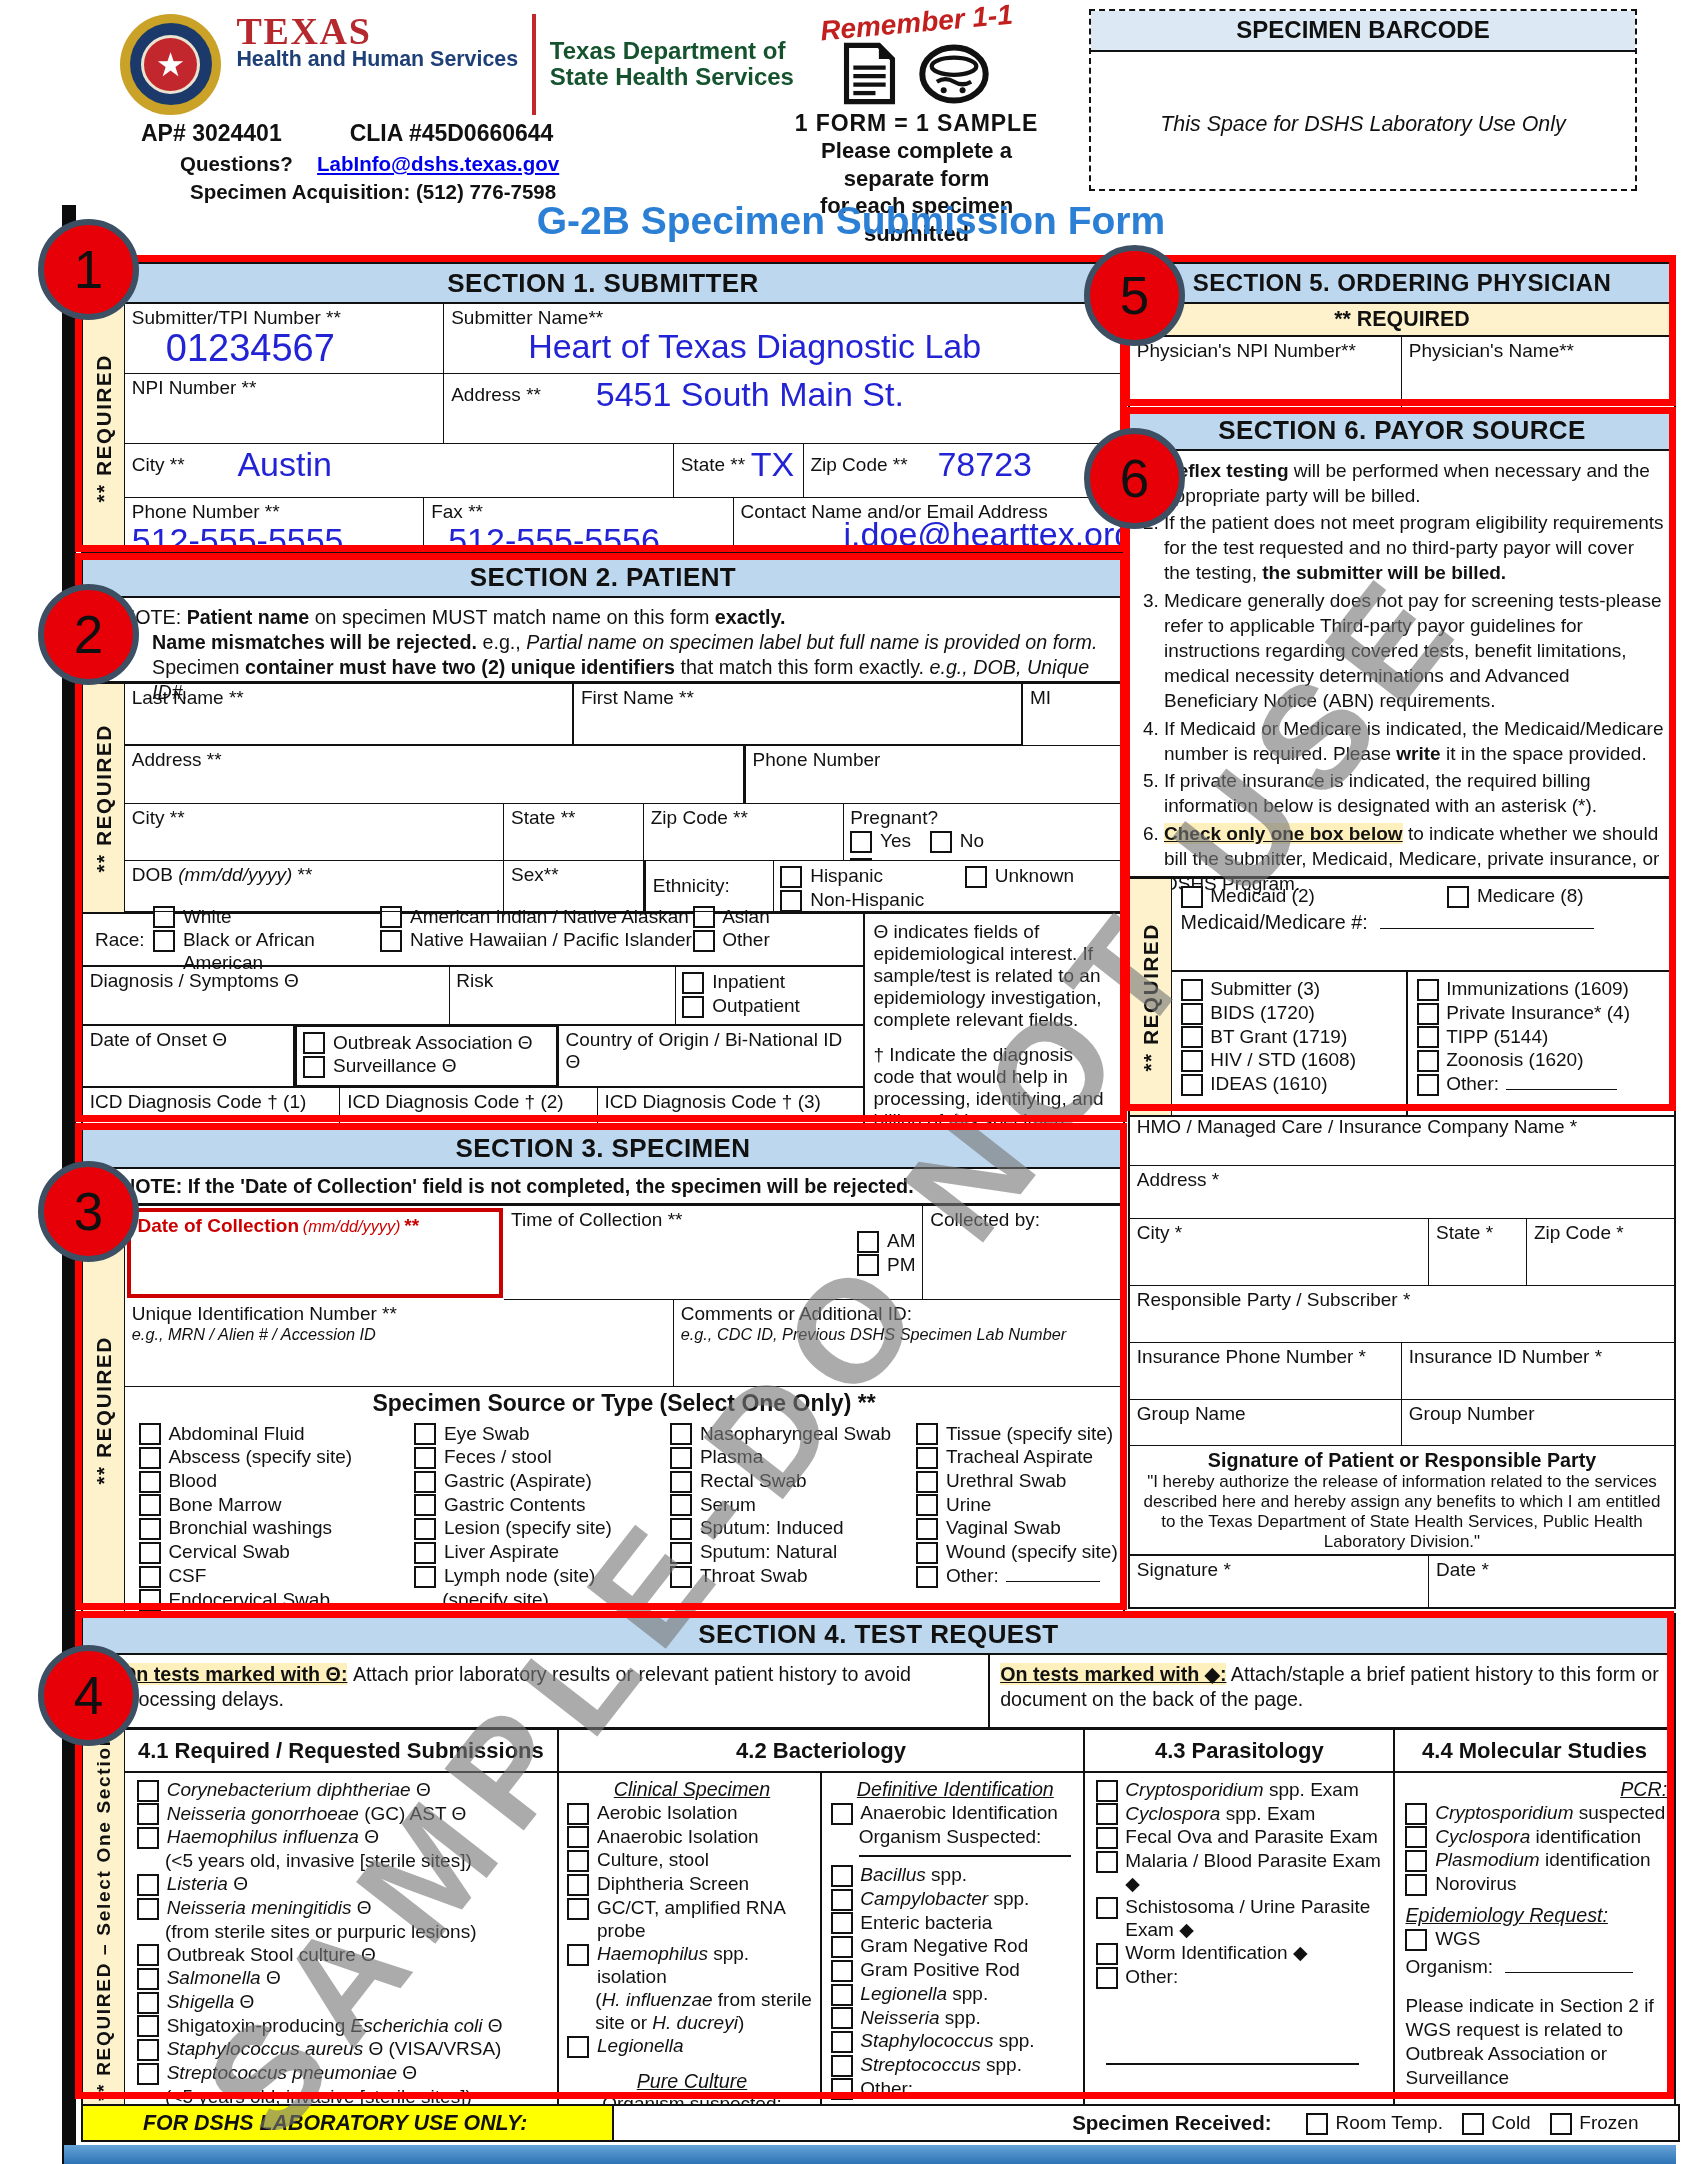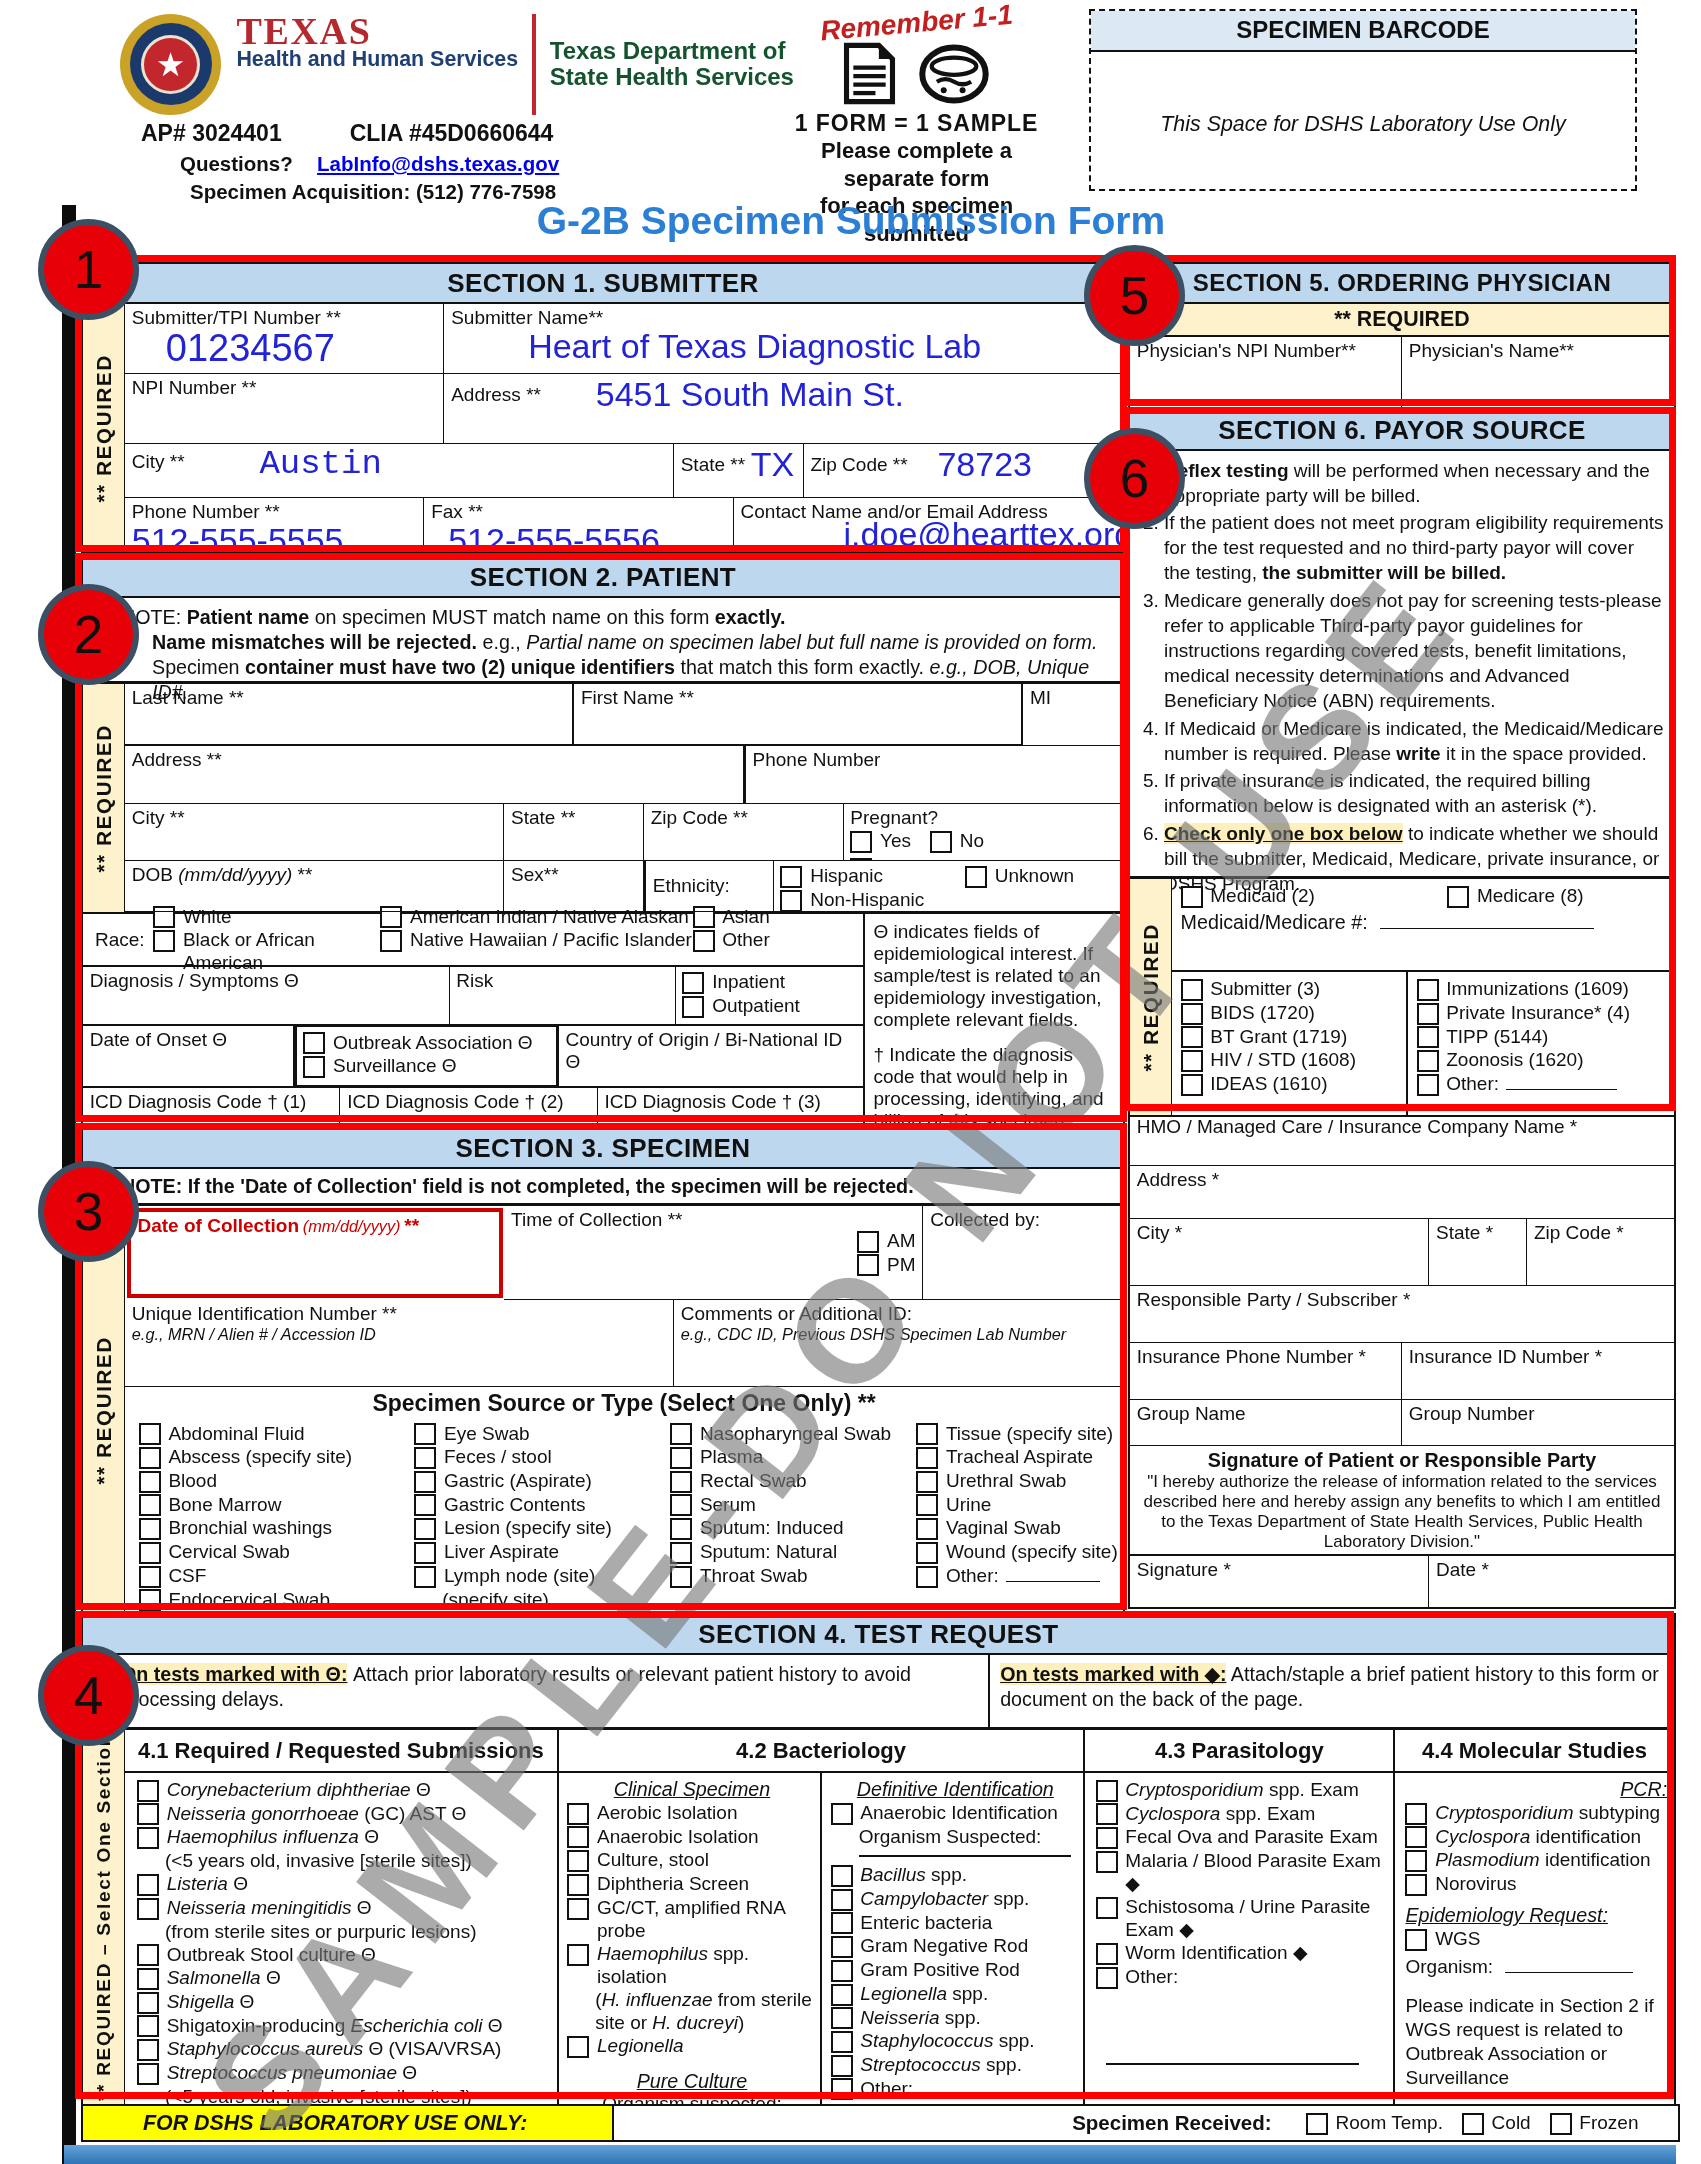--- a/index.html
+++ b/index.html
@@ -153,21 +153,21 @@
             <span class="lbl">NPI Number **</span>
           </div>
           <div class="cell">
             <span class="lbl">Address **</span>
             <span class="hw inline" style="margin-left:51px;">5451 South Main St.</span>
           </div>
         </div>
         <div class="r" style="height:54px;grid-template-columns:55% 13% 32%;">
           <div class="cell">
             <span class="lbl">City **</span>
-            <span class="hw inline" style="margin-left:71px;font-family:Liberation Mono, monospace;">Austin</span>
+            <span class="hw inline" style="margin-left:49px;">Austin</span>
           </div>
           <div class="cell">
             <span class="lbl">State **</span>
             <span class="hw inline" style="margin-left:1.7px;">TX</span>
           </div>
           <div class="cell">
             <span class="lbl">Zip Code **</span>
             <span class="hw inline" style="margin-left:26px;">78723</span>
           </div>
         </div>
@@ -696,21 +696,21 @@
               <div style="position:absolute;left:20.5px;right:34px;bottom:39px;border-bottom:2.6px solid #111;"></div>
             </div>
           </div>
           <div style="display:flex;flex-direction:column;min-height:0;">
             <div class="colhead" style="height:41px;border-right:none;text-align:right;">4.4 Molecular Studies</div>
             <div style="flex:1;overflow:hidden;padding:5.1px 6.8px 0 10.3px;font-size:19px;">
               <div class="subhead" style="text-align:right;">PCR:</div>
               <div>
                   <div class="cbi">
                     <span class="cb"></span>
-                    <span class="cbl"><span style="font-style: italic;">Cryptosporidium</span><span> subtyping</span></span>
+                    <span class="cbl"><span style="font-style: italic;">Cryptosporidium</span><span> suspected</span></span>
                   </div>
                   <div class="cbi">
                     <span class="cb"></span>
                     <span class="cbl"><span style="font-style: italic;">Cyclospora</span><span> identification</span></span>
                   </div>
                   <div class="cbi">
                     <span class="cb"></span>
                     <span class="cbl"><span style="font-style: italic;">Plasmodium</span><span> identification</span></span>
                   </div>
                   <div class="cbi">

